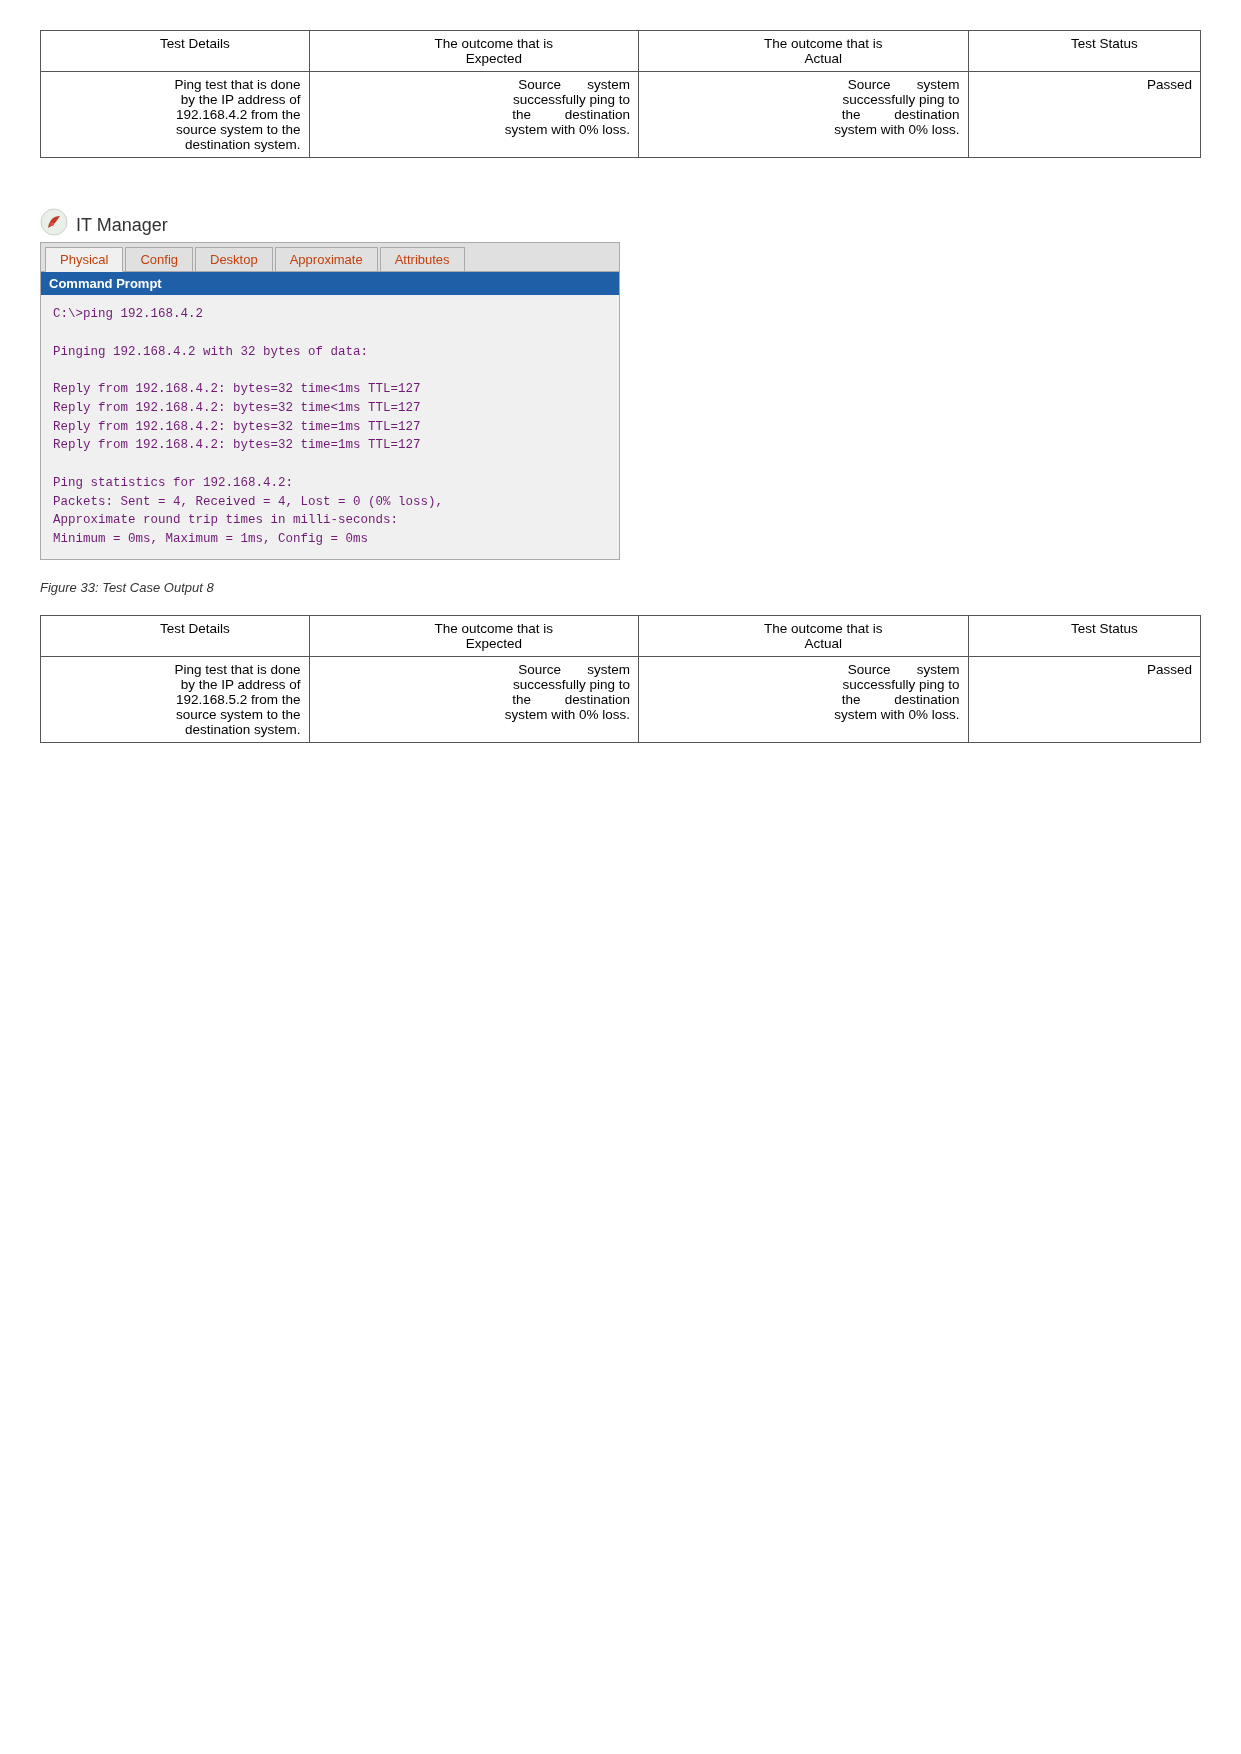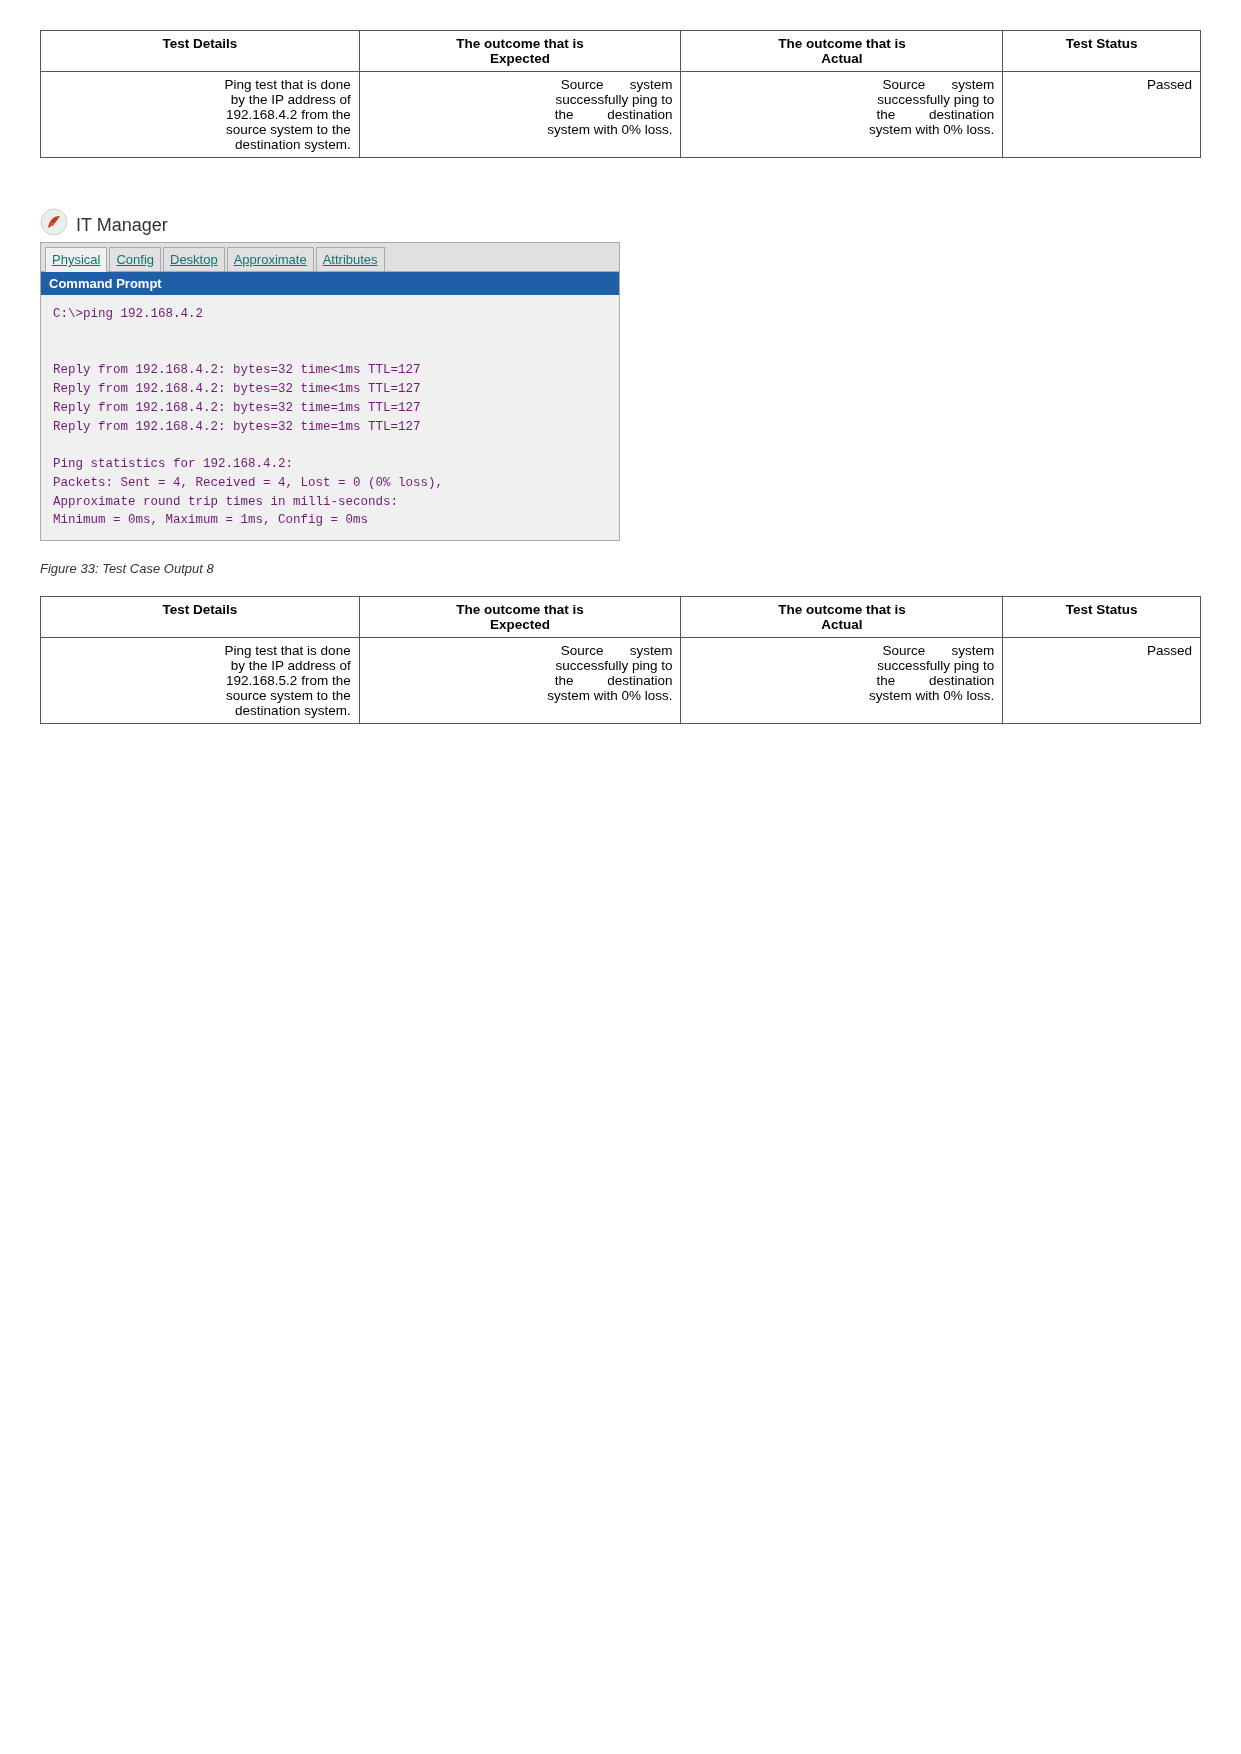--- a/index.html
+++ b/index.html
@@ -19,22 +19,23 @@
       border-collapse: collapse;
       margin-bottom: 30px;
       font-size: 13.5px;
     }
     .test-table th, .test-table td {
       border: 1px solid #555;
       padding: 5px 8px;
       vertical-align: top;
     }
     .test-table th {
-      font-weight: bold;
+      font-weight: normal;
       background: #fff;
+      padding-left: 48px;
     }
     .test-table td {
       font-weight: normal;
       text-align: right;
     }
 
     
     .it-manager-section {
       margin-bottom: 20px;
     }
@@ -61,28 +62,27 @@
       background: #f0f0f0;
     }
     .pt-tabs {
       display: flex;
       background: #e0e0e0;
       border-bottom: 1px solid #aaa;
       padding: 4px 4px 0 4px;
       gap: 2px;
     }
     .pt-tab {
-      padding: 4px 6px;
+      padding: 4px 14px;
       font-size: 13px;
       cursor: pointer;
       border: 1px solid #aaa;
       border-bottom: none;
       background: #e0e0e0;
-      color: #0f766e;
-      text-decoration: underline;
+      color: #c2410c;
     }
     .pt-tab.active {
       background: #f0f0f0;
       border-bottom: 1px solid #f0f0f0;
       margin-bottom: -1px;
       z-index: 1;
     }
     .pt-window-content {
       background: #f0f0f0;
     }
@@ -161,20 +161,21 @@
       <div class="pt-tab">Config</div>
       <div class="pt-tab">Desktop</div>
       <div class="pt-tab">Approximate</div>
       <div class="pt-tab">Attributes</div>
     </div>
     <div class="pt-window-content">
       <div class="command-prompt-bar">Command Prompt</div>
       <div class="terminal">
         <div>C:\&gt;ping 192.168.4.2</div>
         <div>&nbsp;</div>
+        <div>Pinging 192.168.4.2 with 32 bytes of data:</div>
         <div>&nbsp;</div>
         <div>Reply from 192.168.4.2: bytes=32 time&lt;1ms TTL=127</div>
         <div>Reply from 192.168.4.2: bytes=32 time&lt;1ms TTL=127</div>
         <div>Reply from 192.168.4.2: bytes=32 time=1ms TTL=127</div>
         <div>Reply from 192.168.4.2: bytes=32 time=1ms TTL=127</div>
         <div>&nbsp;</div>
         <div>Ping statistics for 192.168.4.2:</div>
         <div>    Packets: Sent = 4, Received = 4, Lost = 0 (0% loss),</div>
         <div>Approximate round trip times in milli-seconds:</div>
         <div>    Minimum = 0ms, Maximum = 1ms, Config = 0ms</div>

